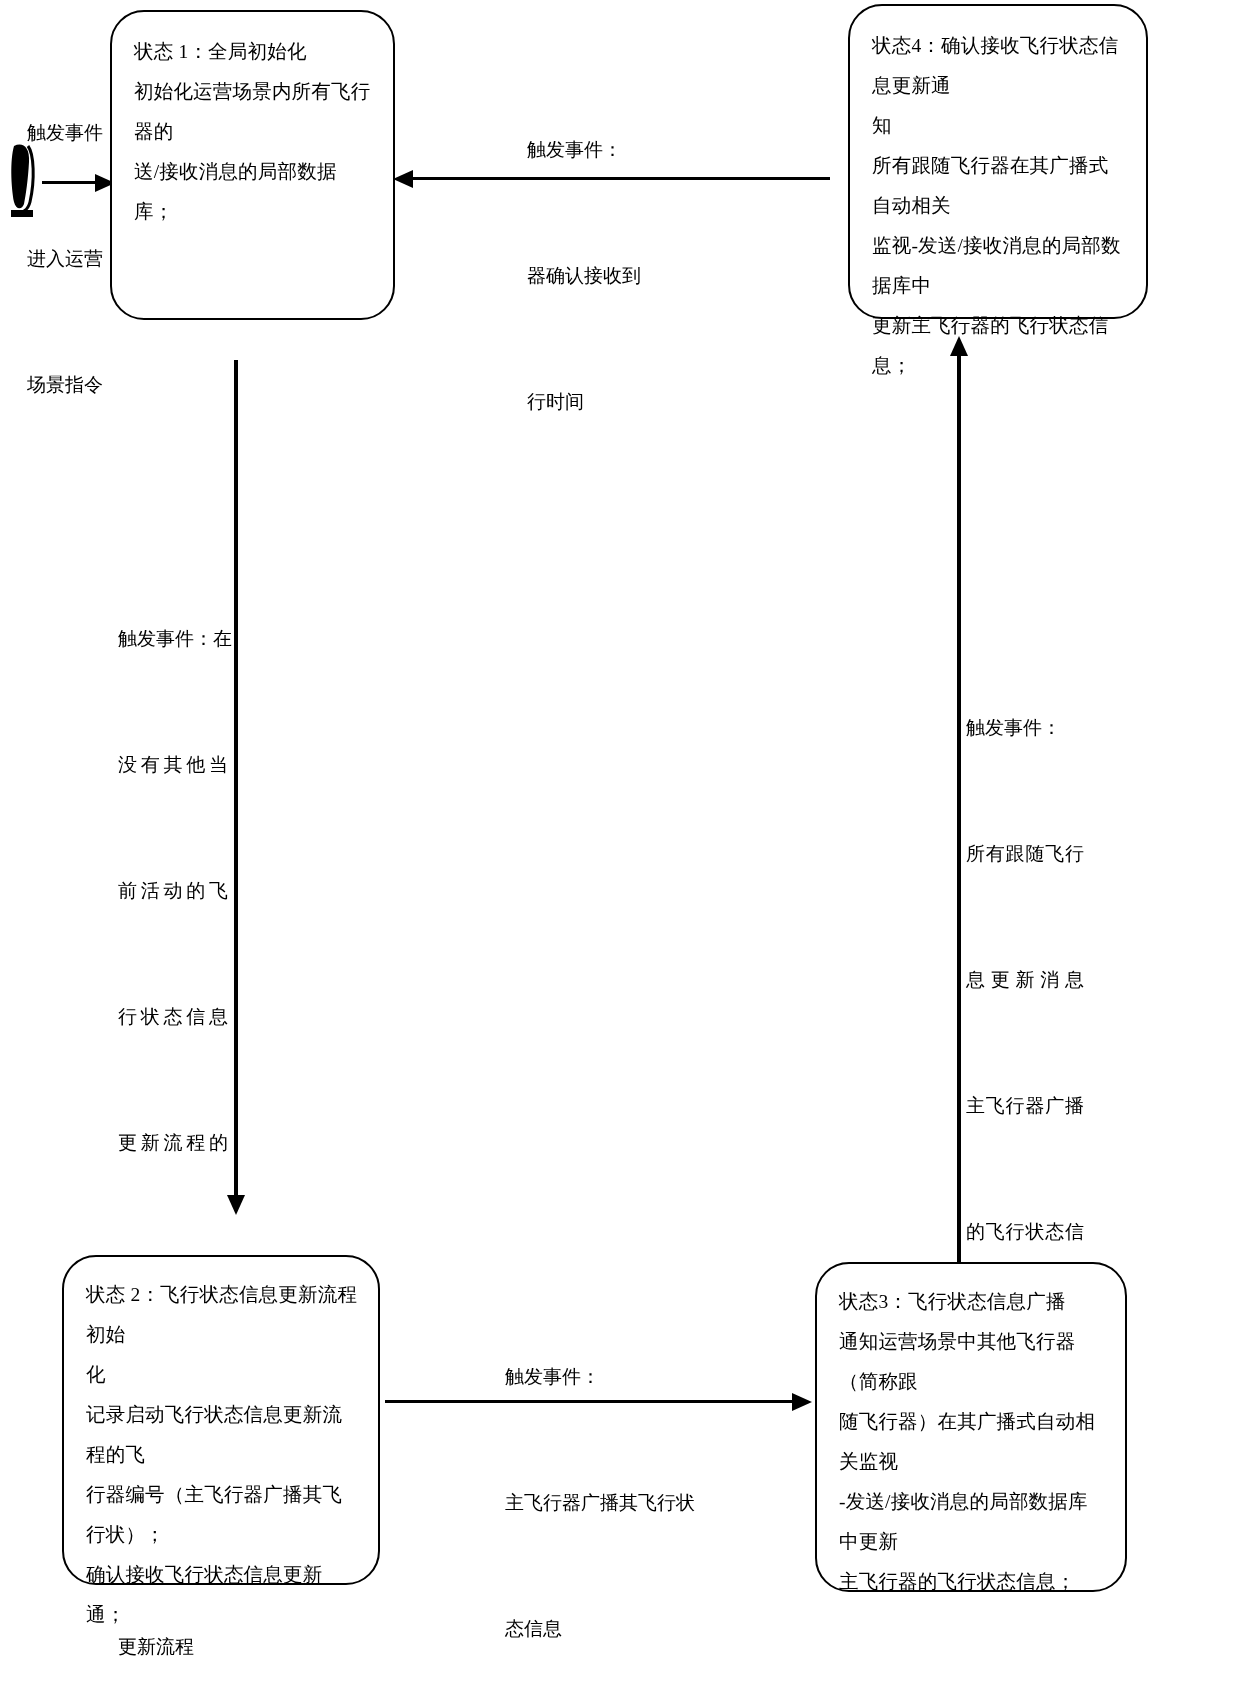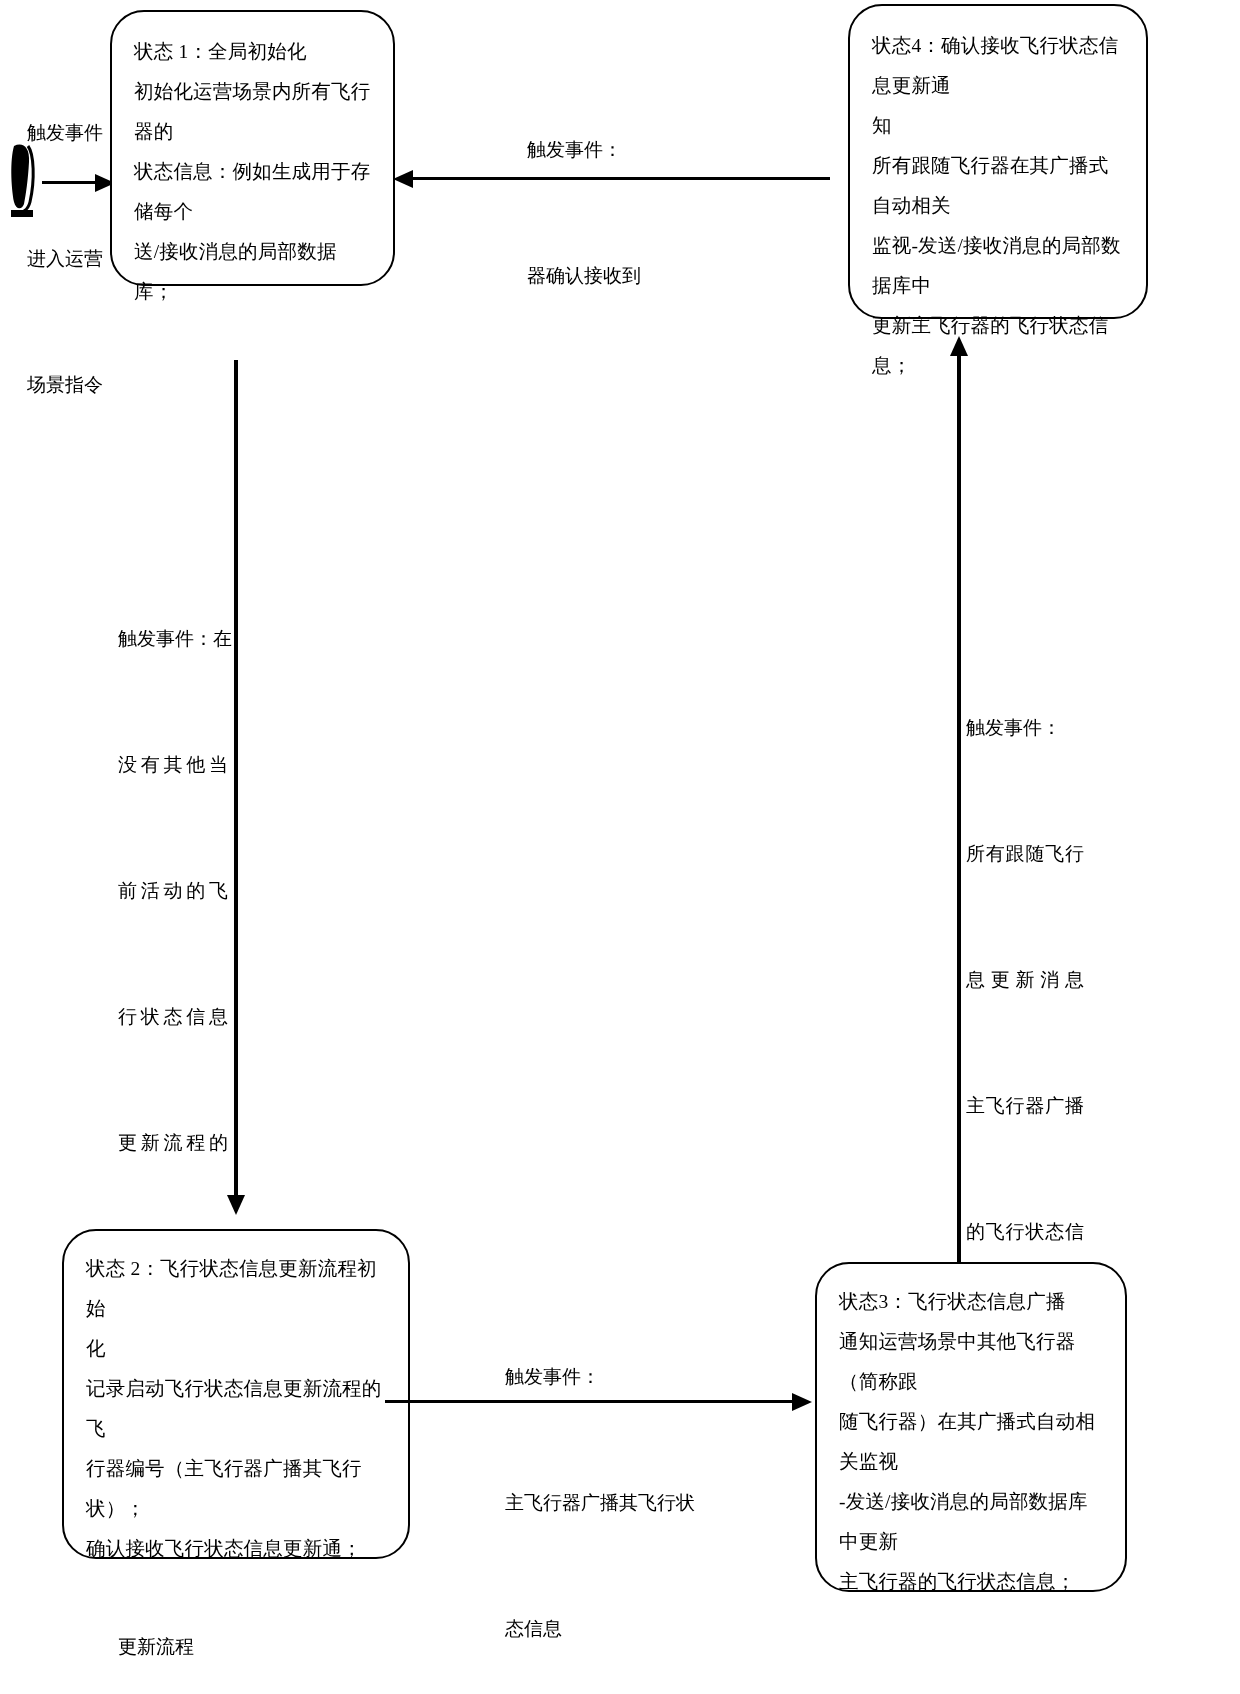--- a/index.html
+++ b/index.html
@@ -105,32 +105,32 @@
 
   <div class="edge-label justified" style="left:27px; top:28px; width:95px;">
     <span class="ln">触发事件：</span>
     <span class="ln" style="text-align-last:left;">进入运营</span>
     <span class="ln" style="text-align-last:left;">场景指令</span>
   </div>
 
   <div class="conn h-line" style="left:42px; top:181px; width:68px;"></div>
   <div class="arrow arrow-right" style="left:95px; top:173.5px;"></div>
 
-  <div class="state-box" style="left:110px; top:10px; width:285px; height:276px;">
+  <div class="state-box" style="left:110px; top:10px; width:285px; height:310px;">
     <div class="state-inner">
       <div class="state-line">状态 1：全局初始化</div>
       <div class="state-line">初始化运营场景内所有飞行器的</div>
-      <div class="state-line">状态信息：例如生成用于存储每个</div>
       <div class="state-line">送/接收消息的局部数据库；</div>
     </div>
   </div>
 
   <div class="edge-label" style="left:527px; top:45px; width:230px;">
     <span class="ln">触发事件：</span>
     <span class="ln">器确认接收到</span>
+    <span class="ln">行时间</span>
   </div>
 
   <div class="conn h-line" style="left:410px; top:177px; width:420px;"></div>
   <div class="arrow arrow-left" style="left:393px; top:169.5px;"></div>
 
   <div class="state-box" style="left:828px; top:4px; width:300px; height:315px;margin-left:20px;">
     <div class="state-inner">
       <div class="state-line">状态4：确认接收飞行状态信息更新通</div>
       <div class="state-line">知</div>
       <div class="state-line">所有跟随飞行器在其广播式自动相关</div>
@@ -159,21 +159,21 @@
     <span class="ln">所有跟随飞行</span>
     <span class="ln">息更新消息</span>
     <span class="ln">主飞行器广播</span>
     <span class="ln">的飞行状态信</span>
     <span class="ln" style="text-align-last:left;">息更新消息</span>
   </div>
 
   <div class="conn v-line" style="left:957px; top:355px; width:3.5px; height:910px;"></div>
   <div class="arrow arrow-up" style="left:949.5px; top:336px;"></div>
 
-  <div class="state-box" style="left:62px; top:1229px; width:348px; height:330px;">
+  <div class="state-box" style="left:62px; top:1255px; width:318px; height:330px;">
     <div class="state-inner" style="padding-top:18px;">
       <div class="state-line">状态 2：飞行状态信息更新流程初始</div>
       <div class="state-line">化</div>
       <div class="state-line">记录启动飞行状态信息更新流程的飞</div>
       <div class="state-line">行器编号（主飞行器广播其飞行状）；</div>
       <div class="state-line">确认接收飞行状态信息更新通；</div>
     </div>
   </div>
 
   <div class="edge-label" style="left:505px; top:1272px; width:250px;">

